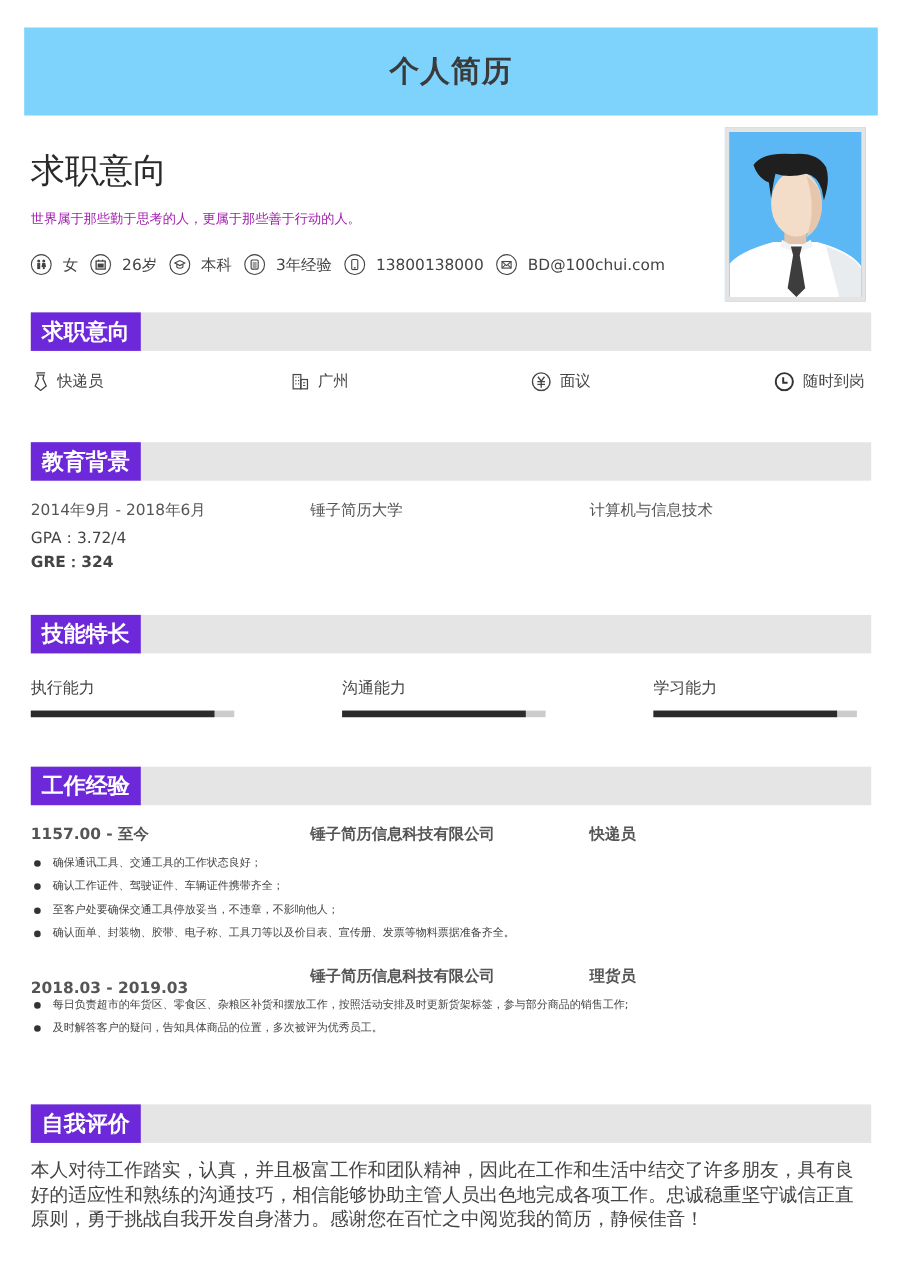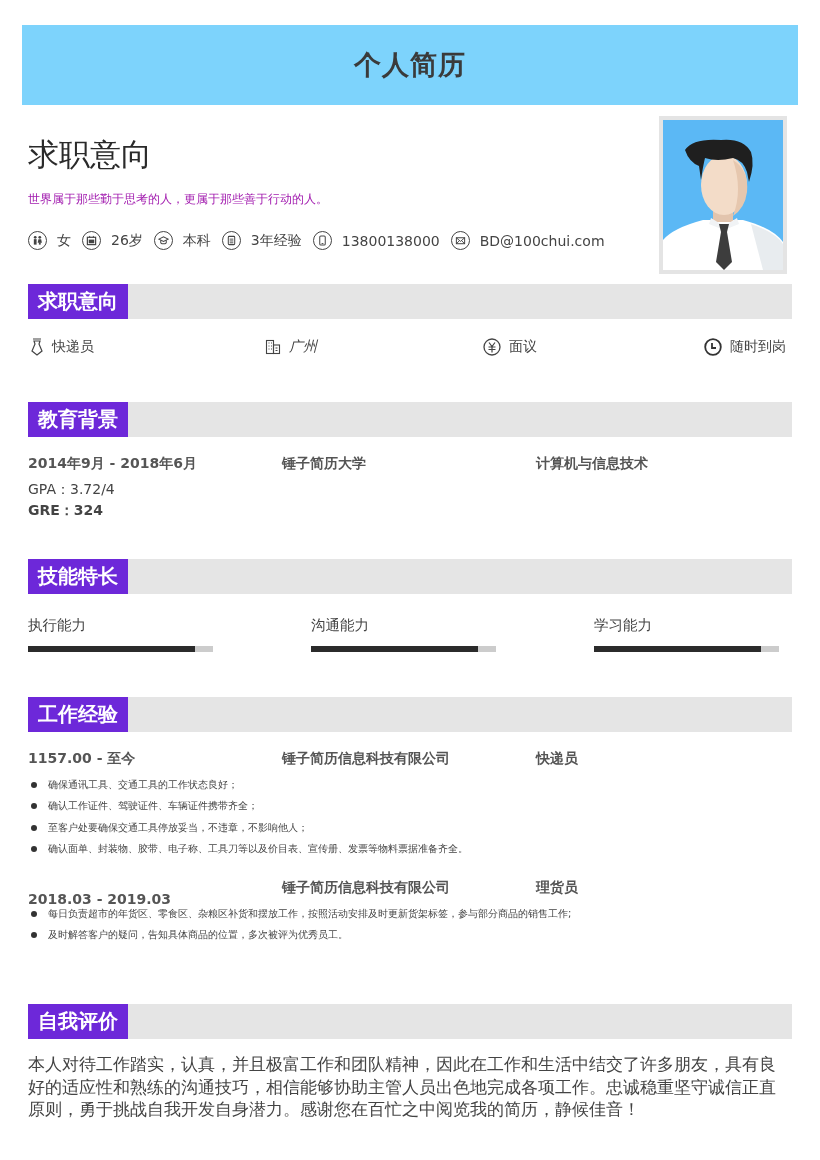--- a/index.html
+++ b/index.html
@@ -10,21 +10,21 @@
   .motto { position: absolute; left: 28px; top: 191px; font-size: 12px; color: #a21caf; }
   .info-row { position: absolute; left: 28px; top: 231px; display: flex; align-items: center; font-size: 14px; color: #444; }
   .info-item { display: flex; align-items: center; margin-right: 11px; }
   .circ-icon { width: 19px; height: 19px; border: 1.3px solid #444; border-radius: 50%; display: inline-flex; align-items: center; justify-content: center; margin-right: 10px; }
   .circ-icon svg { width: 11px; height: 11px; }
   .photo { position: absolute; left: 659px; top: 116px; width: 128px; height: 158px; border: 4px solid #e4e4e4; background: #5bb8f5; overflow: hidden; }
   .section-head { position: absolute; left: 28px; width: 764px; height: 35px; background: #e5e5e5; }
   .section-head .label { position: absolute; left: 0; top: 0; height: 35px; width: 100px; background: #6d28d9; color: #fff; font-size: 20px; font-weight: bold; display: flex; align-items: center; justify-content: center; letter-spacing: 0px; }
   .intent { position: absolute; top: 338px; font-size: 14px; color: #444; display: flex; align-items: center; }
   .intent svg { margin-right: 8px; }
-  .edu-row { position: absolute; top: 455px; font-size: 14px; font-weight: bold; color: #555; }
+  .edu-row { position: absolute; top: 455px; font-size: 14px; font-weight: normal; color: #555; }
   .plain { position: absolute; font-size: 14px; color: #444; }
   .skill-label { position: absolute; top: 616px; font-size: 14.5px; color: #444; }
   .bar { position: absolute; top: 646px; width: 185px; height: 6px; background: #cccccc; }
   .bar .fill { height: 6px; background: #2b2b2b; }
   .job-head { position: absolute; font-size: 14px; font-weight: bold; color: #555; }
   ul.bullets { position: absolute; left: 28px; list-style: none; font-size: 10px; color: #444; }
   ul.bullets li { height: 21.3px; line-height: 21.3px; position: relative; padding-left: 20px; white-space: nowrap; }
   ul.bullets li::before { content: ""; position: absolute; left: 3px; top: 8px; width: 6px; height: 6px; border-radius: 50%; background: #333; }
   .eval { position: absolute; left: 28px; top: 1053px; width: 764px; font-size: 17px; line-height: 22.5px; color: #444; }
 </style>
@@ -118,21 +118,21 @@
 
 <div class="section-head" style="top:284px;">
   <div class="label">求职意向</div>
 </div>
 <div class="intent" style="left:30px;">
   <svg width="14" height="18" viewBox="0 0 14 18">
       <path d="M3 1h8M4 3h6L9 6l3 7-5 4-5-4 3-7z" fill="none" stroke="#444" stroke-width="1.2"></path>
     </svg>
   <span>快递员</span>
 </div>
-<div class="intent" style="left:265px;font-style:italic;">
+<div class="intent" style="left:265px;">
   <svg width="16" height="16" viewBox="0 0 16 16">
       <rect x="1.5" y="1.5" width="7" height="13" fill="none" stroke="#444" stroke-width="1.1"></rect>
       <rect x="8.5" y="6" width="6" height="8.5" fill="none" stroke="#444" stroke-width="1.1"></rect>
       <path d="M3.5 4h1M6 4h1M3.5 7h1M6 7h1M3.5 10h1M6 10h1M10.5 9h2M10.5 11.5h2" stroke="#444"></path>
     </svg>
   <span>广州</span>
 </div>
 <div class="intent" style="left:483px;">
   <svg width="18" height="18" viewBox="0 0 18 18">
       <circle cx="9" cy="9" r="8" fill="none" stroke="#444" stroke-width="1.3"></circle>

